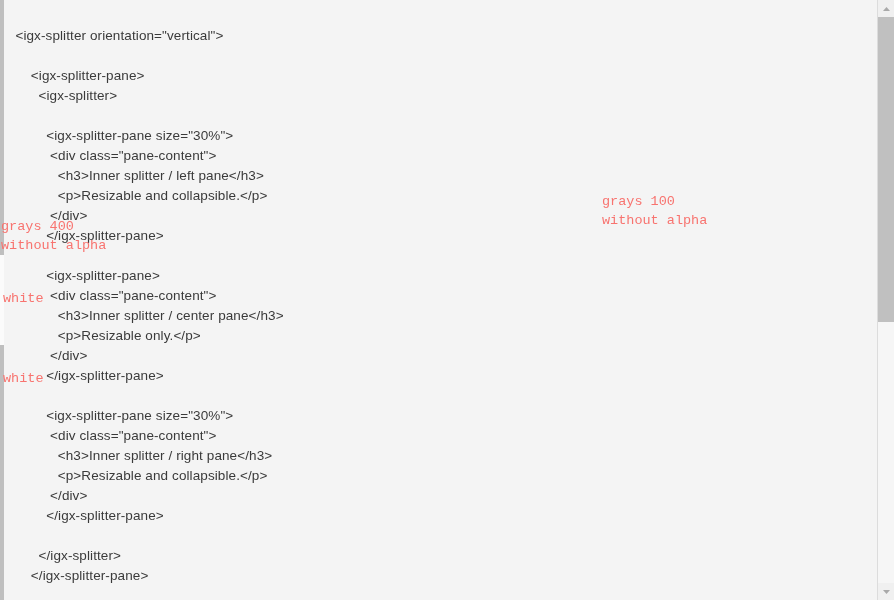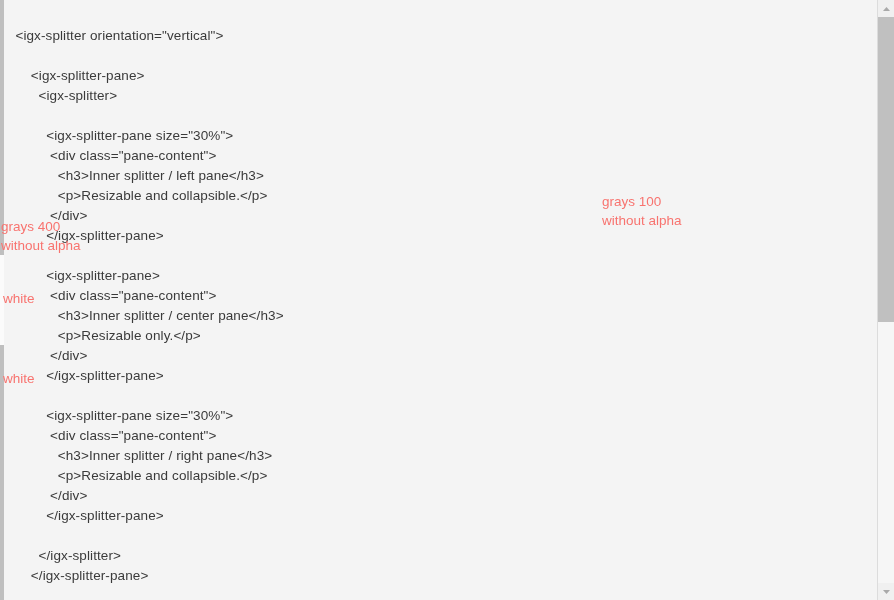--- a/index.html
+++ b/index.html
@@ -108,21 +108,21 @@
   }
   .code-line {
     height: 20px;
     white-space: pre;
   }
 
   
   .annotation {
     position: absolute;
     color: #f8736f;
-    font-family: Liberation Sans, sans-serif;
+    font-family: Liberation Mono, monospace;
     font-size: 13.5px;
     line-height: 19px;
     white-space: pre;
   }
   .ann-grays400 { left: 1px; top: 217px; }
   .ann-white-1  { left: 3px; top: 289px; }
   .ann-white-2  { left: 3px; top: 369px; }
   .ann-grays100 { left: 602px; top: 192px; }
 </style>
 </head>

